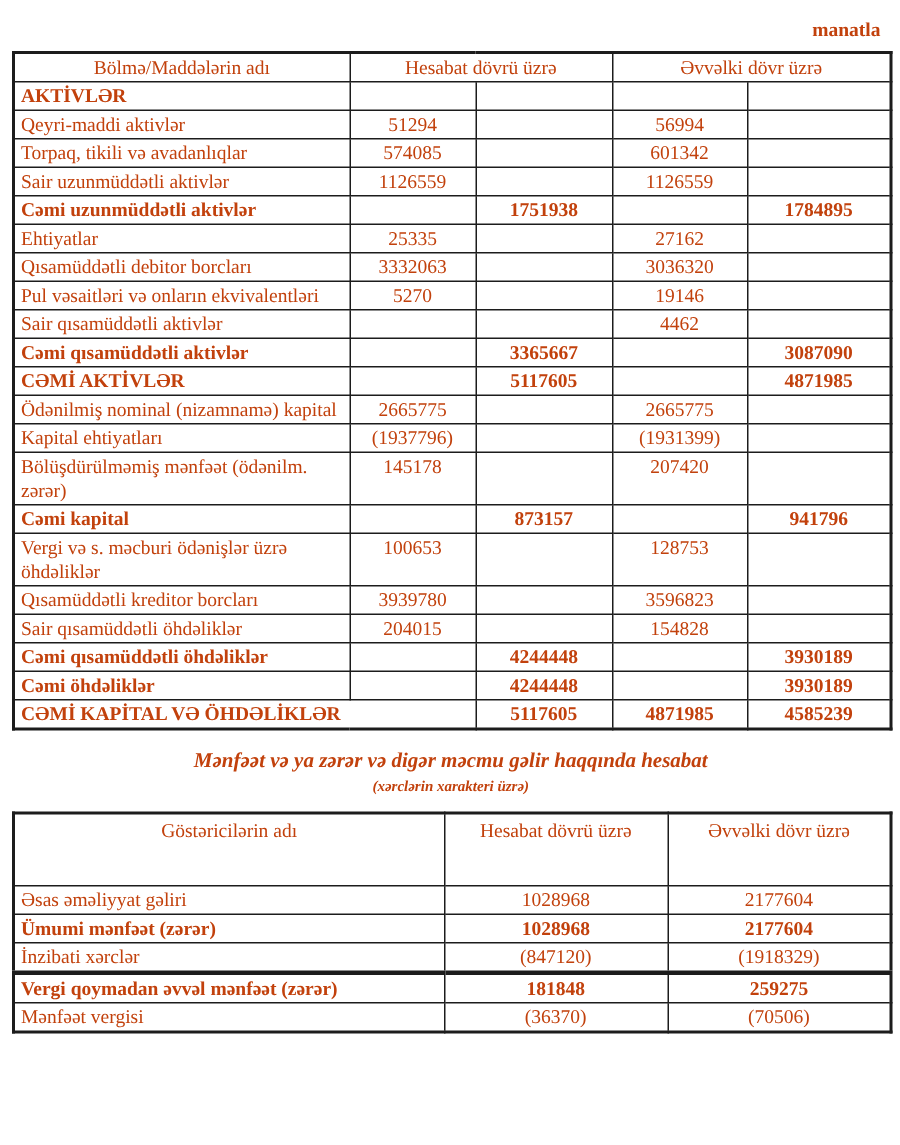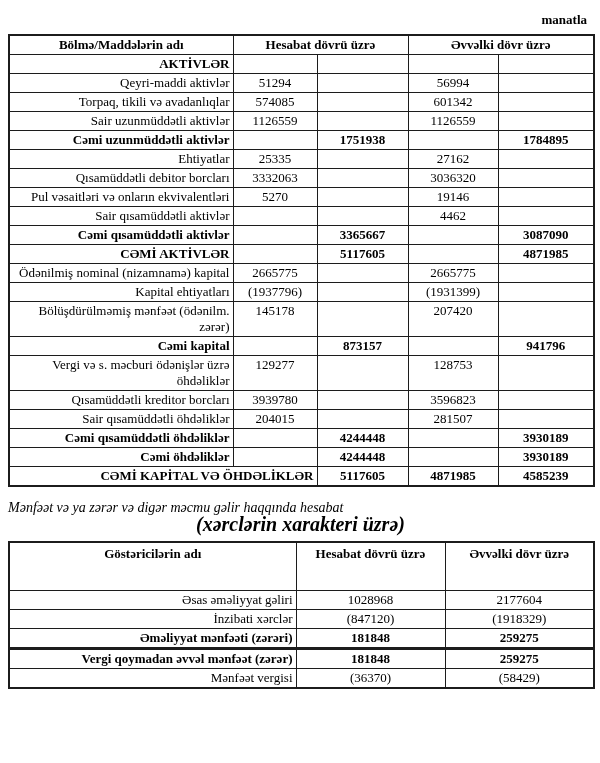--- a/index.html
+++ b/index.html
@@ -3,21 +3,21 @@
 <meta charset="utf-8">
 <style>
   html, body { margin: 0; padding: 0; background: #ffffff; }
   .page {
     width: 600px;
     height: 763px;
     box-sizing: border-box;
     background: #ffffff;
     padding: 0 0 0 8px;
     font-family: "Liberation Serif", "DejaVu Serif", serif;
-    color: #000000;
+    color: #c2410c;
     overflow: hidden;
   }
   .unit-label {
     width: 585px;
     text-align: right;
     font-weight: bold;
     font-size: 13px;
     padding: 12px 6px 6px 0;
     box-sizing: border-box;
   }
@@ -30,40 +30,41 @@
   }
   .tbl th, .tbl td {
     border: 1px solid #1c1c1c;
     font-size: 13px;
     line-height: 16px;
     padding: 1px 3px;
     vertical-align: top;
     overflow: hidden;
     box-sizing: border-box;
   }
-  .tbl th { font-weight: bold; }
-  .tbl td.lbl { text-align: right; padding-left: 4px; }
+  .tbl th { font-weight: normal; }
+  .tbl td.lbl { text-align: left; padding-left: 4px; }
   .tbl td.val { text-align: center; }
   tr.bold td { font-weight: bold; }
   .income thead th { height: 48px; vertical-align: top; padding-top: 3px; }
   .income tr.thick-top td { border-top: 3px solid #1c1c1c; }
   .is-title {
     width: 585px;
-    font-weight: normal;
+    text-align: center;
+    font-weight: bold;
     font-style: italic;
     font-size: 14px;
     line-height: 17px;
     margin-top: 12px;
   }
   .is-subtitle {
     width: 585px;
     text-align: center;
     font-weight: bold;
     font-style: italic;
-    font-size: 20px;
+    font-size: 10px;
     line-height: 17px;
   }
   table.income { margin-top: 8px; }
 </style>
 </head>
 <body>
 
 <div class="page">
 
   <div class="unit-label">manatla</div>
@@ -184,37 +185,37 @@
       </tr>
       <tr class="bold">
         <td class="lbl">Cəmi kapital</td>
         <td class="val"></td>
         <td class="val">873157</td>
         <td class="val"></td>
         <td class="val">941796</td>
       </tr>
       <tr>
         <td class="lbl">Vergi və s. məcburi ödənişlər üzrə öhdəliklər</td>
-        <td class="val">129277</td>
+        <td class="val">100653</td>
         <td class="val"></td>
         <td class="val">128753</td>
         <td class="val"></td>
       </tr>
       <tr>
         <td class="lbl">Qısamüddətli kreditor borcları</td>
         <td class="val">3939780</td>
         <td class="val"></td>
         <td class="val">3596823</td>
         <td class="val"></td>
       </tr>
       <tr>
         <td class="lbl">Sair qısamüddətli öhdəliklər</td>
         <td class="val">204015</td>
         <td class="val"></td>
-        <td class="val">281507</td>
+        <td class="val">154828</td>
         <td class="val"></td>
       </tr>
       <tr class="bold">
         <td class="lbl">Cəmi qısamüddətli öhdəliklər</td>
         <td class="val"></td>
         <td class="val">4244448</td>
         <td class="val"></td>
         <td class="val">3930189</td>
       </tr>
       <tr class="bold">
@@ -248,36 +249,36 @@
         <th>Hesabat dövrü üzrə</th>
         <th>Əvvəlki dövr üzrə</th>
       </tr>
     </thead>
     <tbody>
       <tr>
         <td class="lbl">Əsas əməliyyat gəliri</td>
         <td class="val">1028968</td>
         <td class="val">2177604</td>
       </tr>
+      <tr class="bold">
+        <td class="lbl">Ümumi mənfəət (zərər)</td>
+        <td class="val">1028968</td>
+        <td class="val">2177604</td>
+      </tr>
       <tr>
         <td class="lbl">İnzibati xərclər</td>
         <td class="val">(847120)</td>
         <td class="val">(1918329)</td>
-      </tr>
-      <tr class="bold">
-        <td class="lbl">Əməliyyat mənfəəti (zərəri)</td>
-        <td class="val">181848</td>
-        <td class="val">259275</td>
       </tr>
       <tr class="bold thick-top">
         <td class="lbl">Vergi qoymadan əvvəl mənfəət (zərər)</td>
         <td class="val">181848</td>
         <td class="val">259275</td>
       </tr>
       <tr>
         <td class="lbl">Mənfəət vergisi</td>
         <td class="val">(36370)</td>
-        <td class="val">(58429)</td>
+        <td class="val">(70506)</td>
       </tr>
     </tbody>
   </table>
 
 </div>
 
 </body></html>

